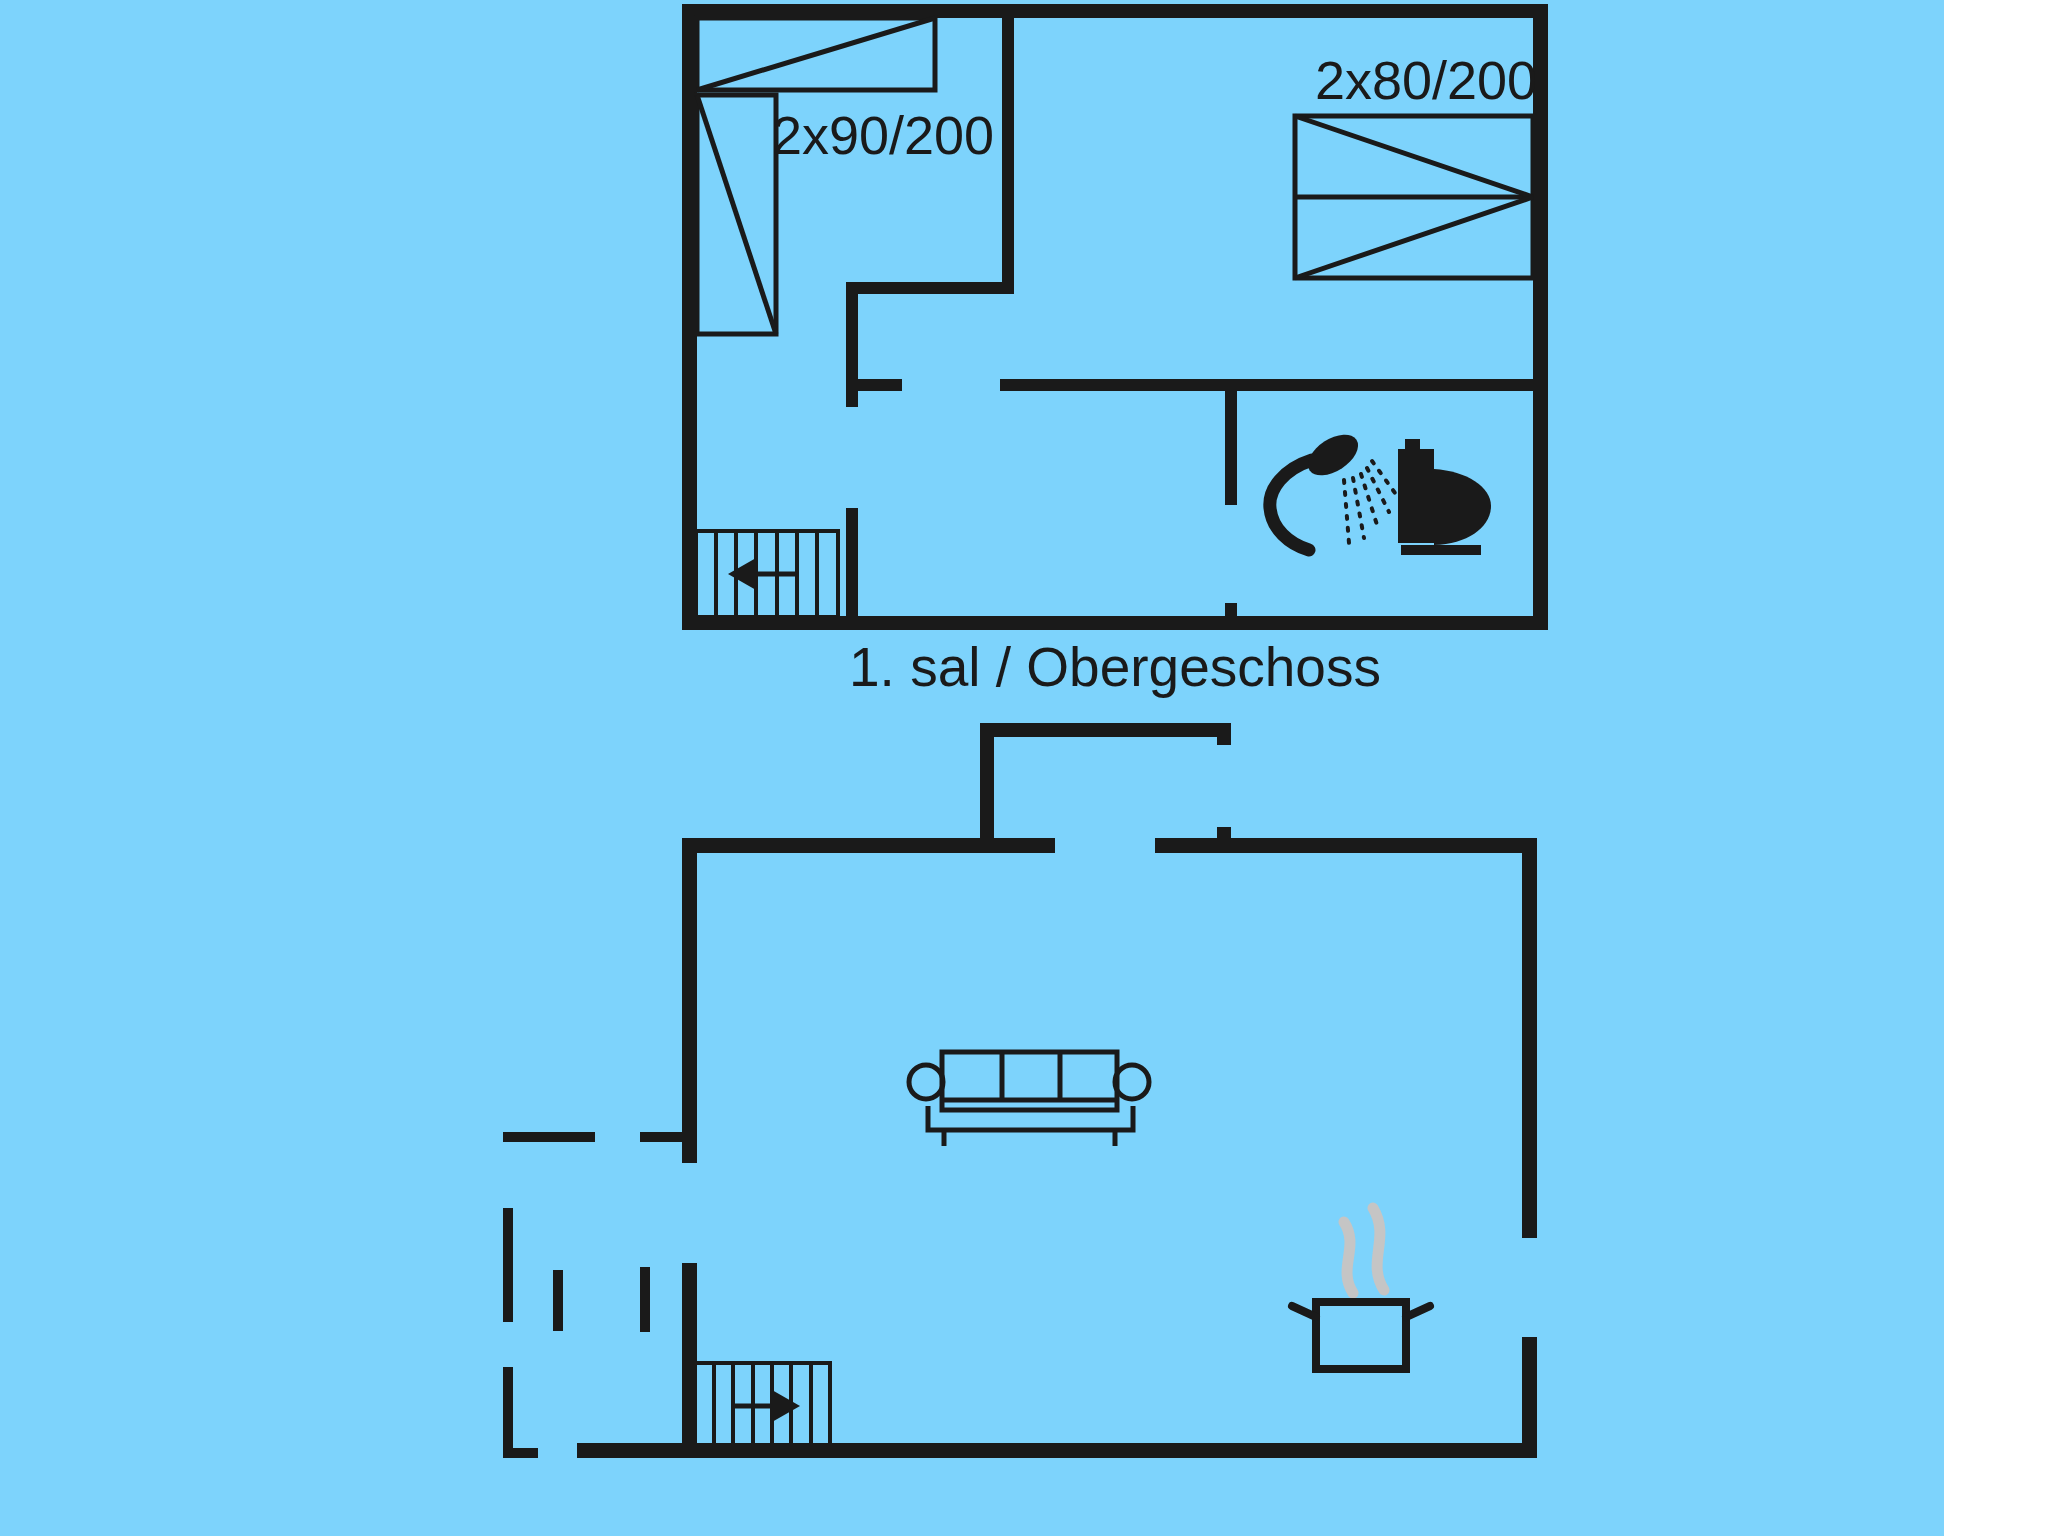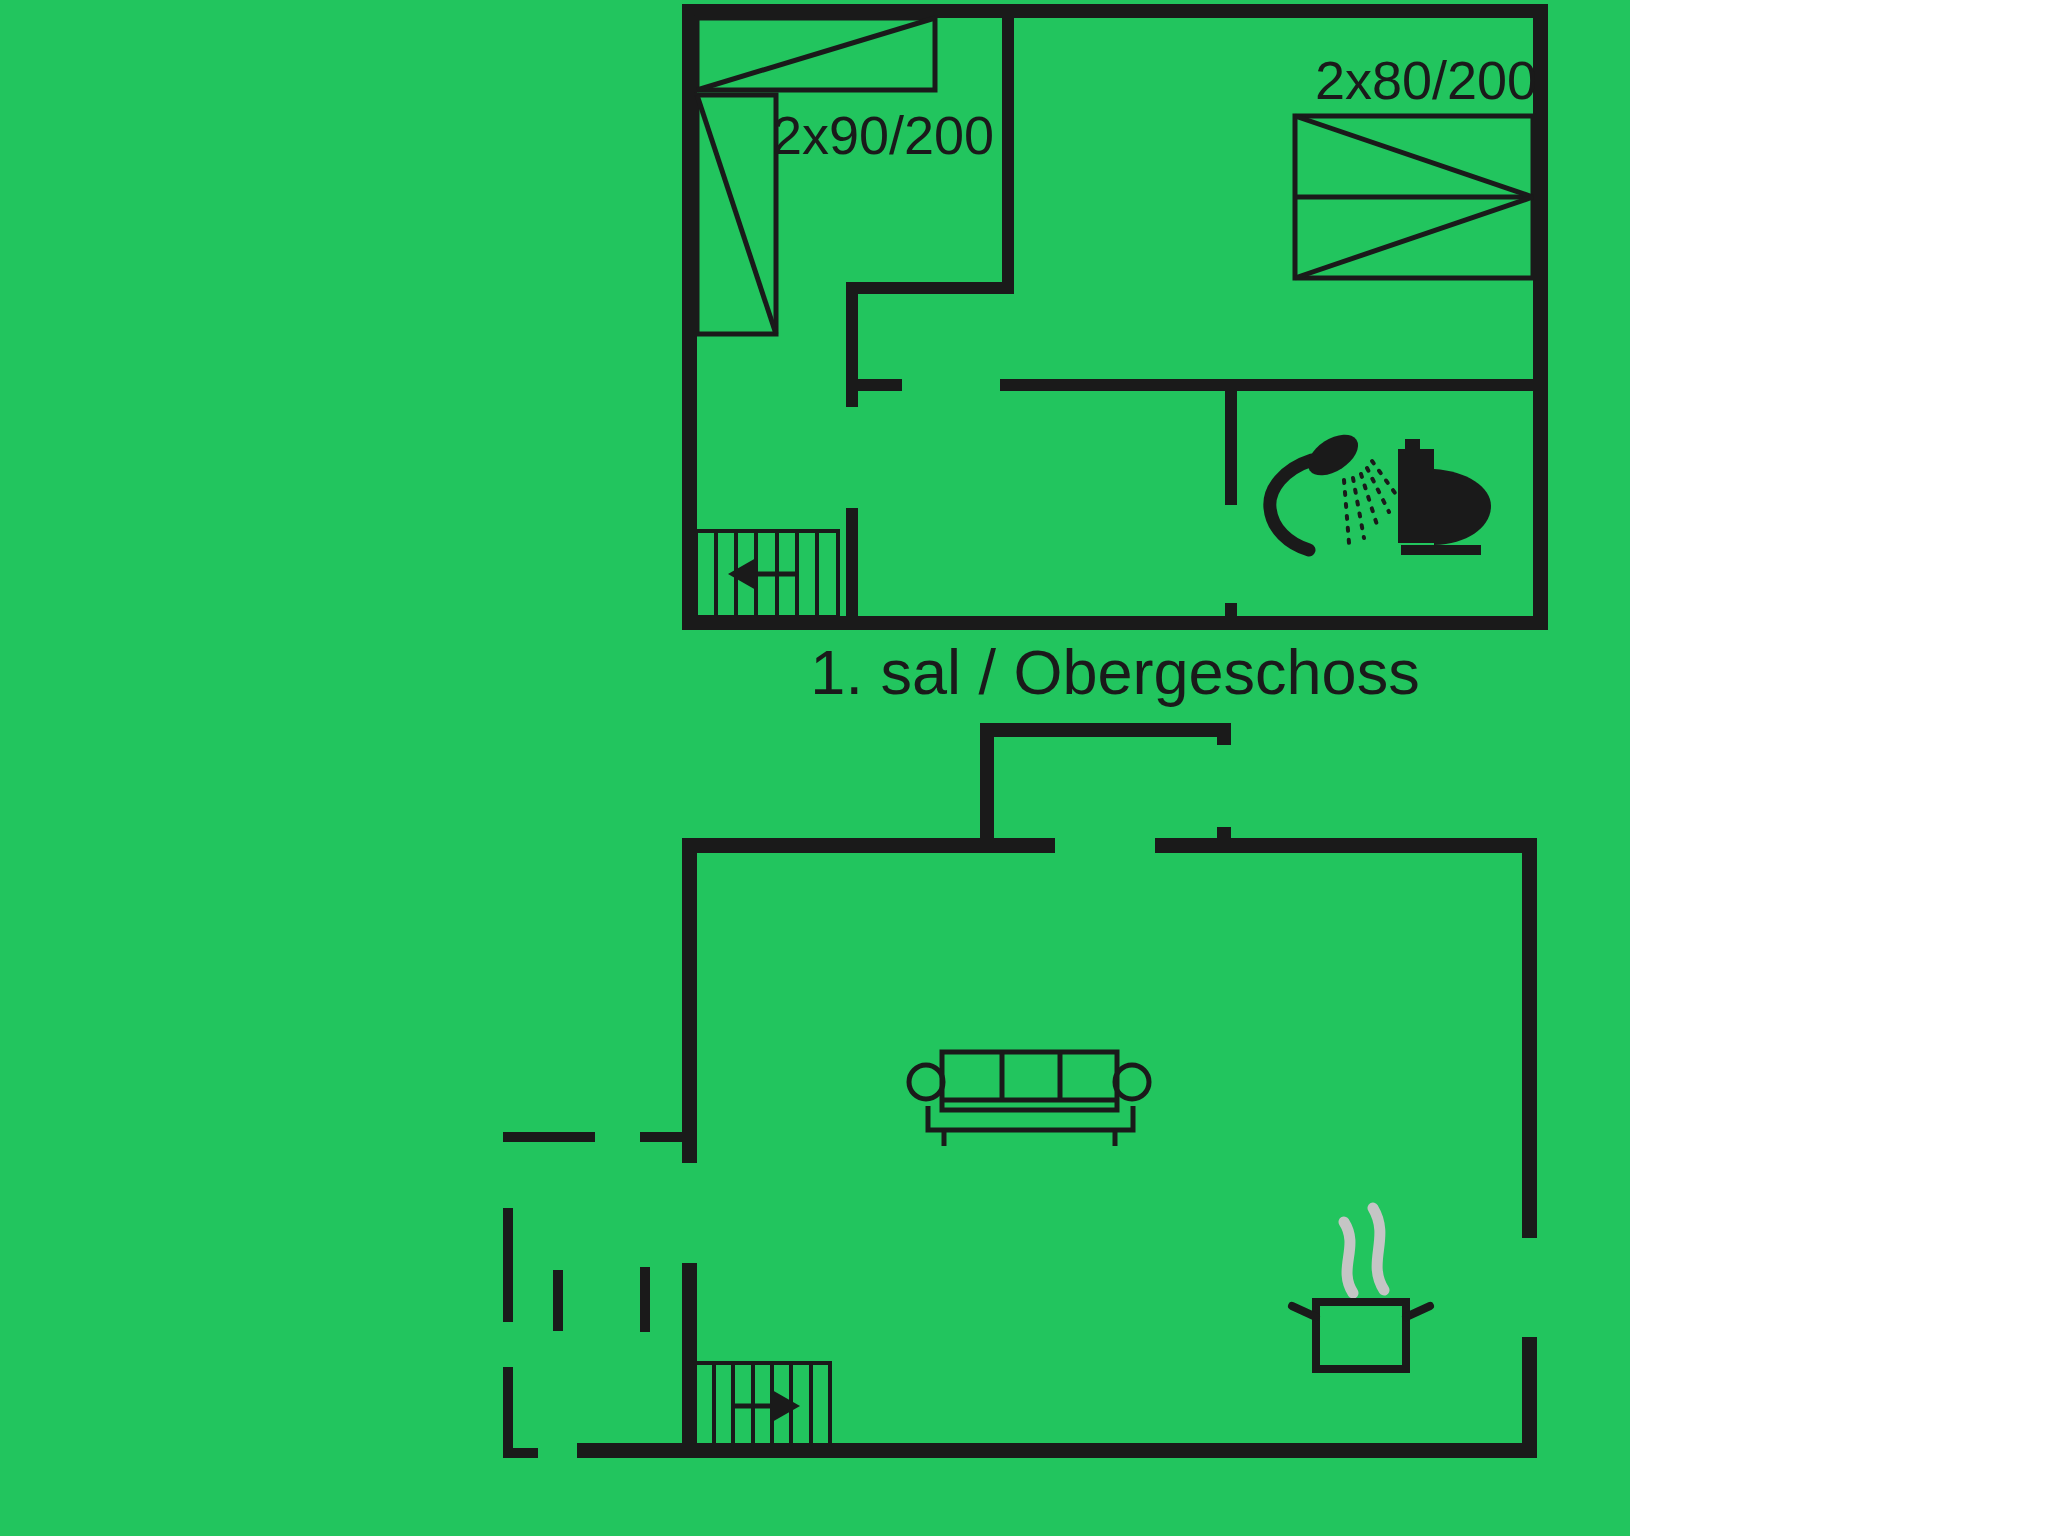--- a/index.html
+++ b/index.html
@@ -1,35 +1,35 @@
 <!DOCTYPE html>
 <html><head>
 <meta charset="utf-8">
 <style>
   html, body { margin: 0; padding: 0; background: #ffffff; }
   #stage {
     position: relative;
-    width: 1630px;
+    width: 1944px;
     height: 1536px;
-    background: #22c55e;
+    background: #7dd3fc;
     overflow: hidden;
     font-family: "Liberation Sans", sans-serif;
   }
   #plan-svg { position: absolute; left: 0; top: 0; }
   .t {
     position: absolute;
     transform: translateX(-50%);
     white-space: nowrap;
     color: #1a1a1a;
     line-height: 1.15;
     letter-spacing: 0px;
   }
   #lbl90 { left: 883px;  top: 104px;  font-size: 54px; }
   #lbl80 { left: 1426px; top: 49px;   font-size: 54px; }
-  #capU  { left: 1115px; top: 636px;  font-size: 63px; }
+  #capU  { left: 1115px; top: 636px;  font-size: 55px; }
   #capL  { left: 1080px; top: 1470px; font-size: 57px; }
 </style>
 </head>
 <body>
 
 <div id="stage">
   <svg id="plan-svg" width="2048" height="1536" viewBox="0 0 2048 1536">
       <g>
         <rect x="682" y="4" width="866" height="14" fill="#1a1a1a"></rect>
         <rect x="682" y="4" width="15" height="626" fill="#1a1a1a"></rect>

